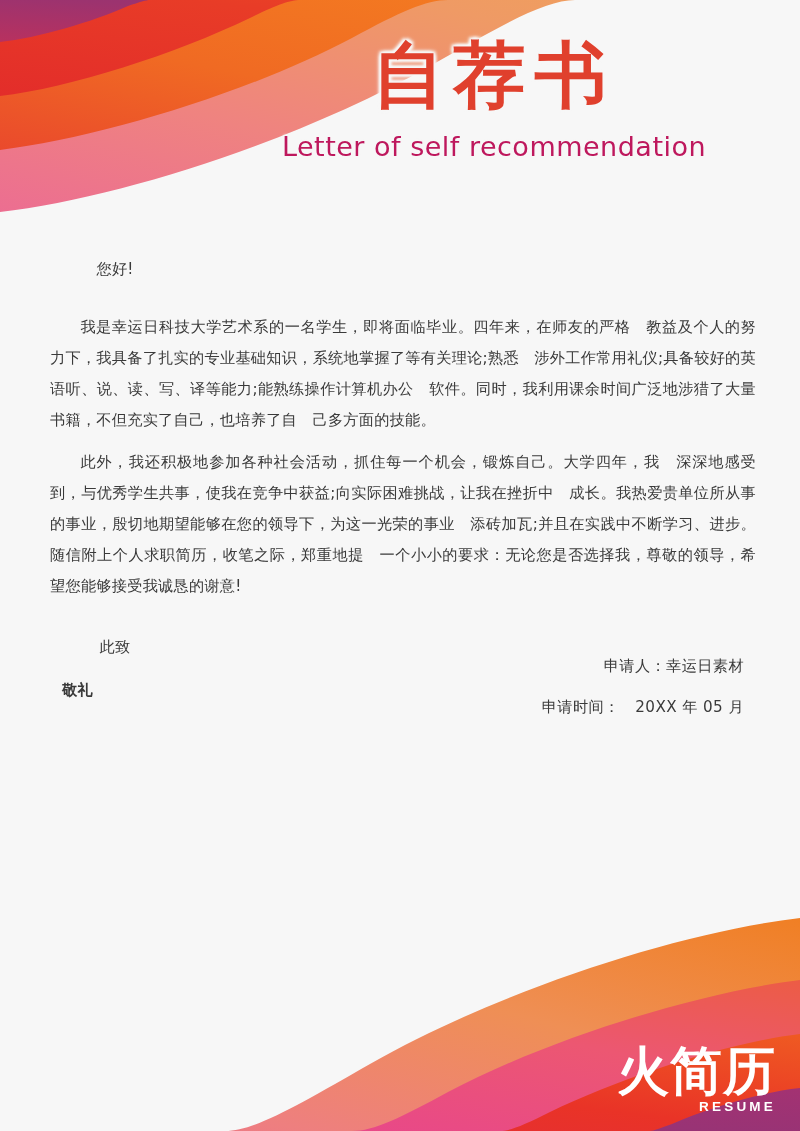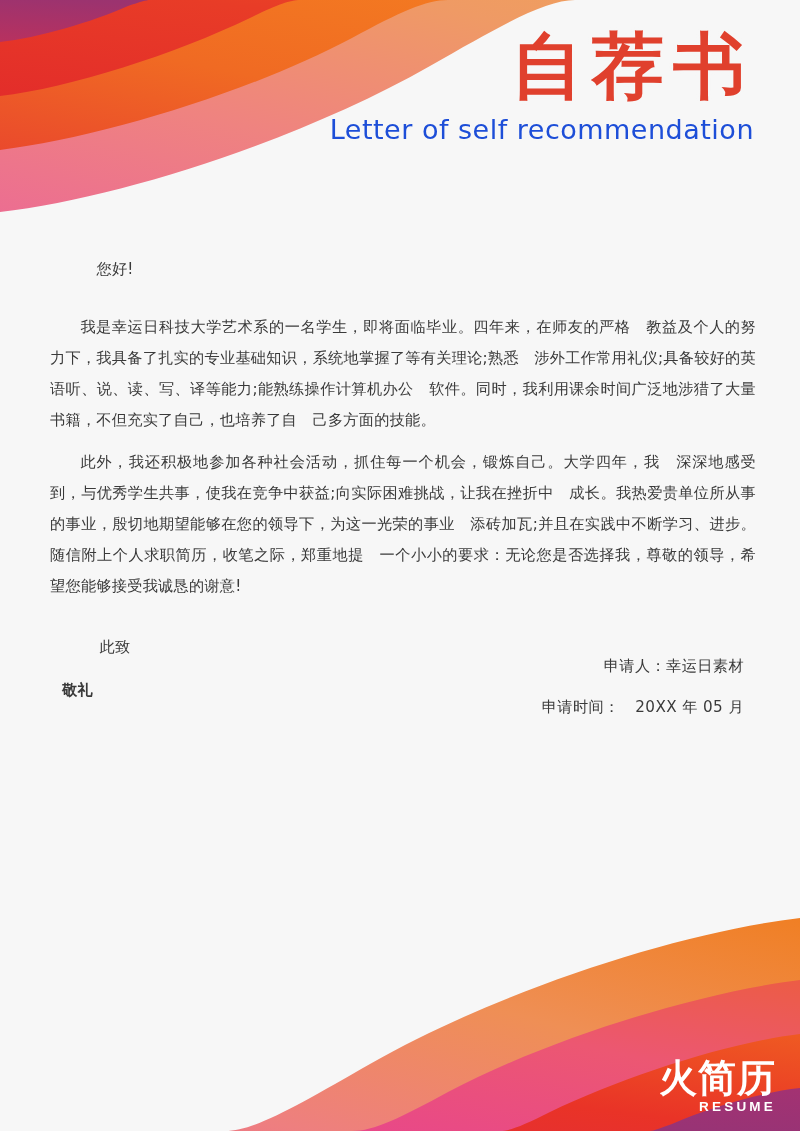--- a/index.html
+++ b/index.html
@@ -27,22 +27,22 @@
     top: 0;
     width: 800px;
     height: 1131px;
     pointer-events: none;
   }
 
   
   .header-block {
     position: absolute;
     right: 46px;
-    top: 28px;
-    text-align: right;
+    top: 37px;
+    text-align: center;
     width: 520px;
   }
   .doc-title {
     font-family: "DejaVu Sans", "Liberation Sans", sans-serif;
     font-size: 72px;
     line-height: 1.06;
     letter-spacing: 9px;
     font-weight: 700;
     color: #e0402d;
     margin: 0;
@@ -50,22 +50,22 @@
     text-shadow:
       0 0 3px #f7f7f7, 0 0 6px #f7f7f7,
       2px 2px 3px #f7f7f7, -2px -2px 3px #f7f7f7,
       2px -2px 3px #f7f7f7, -2px 2px 3px #f7f7f7;
   }
   .doc-subtitle {
     font-family: "DejaVu Sans", "Liberation Sans", sans-serif;
     font-size: 27px;
     line-height: 1.15;
     font-weight: 400;
-    color: #1d4ed8;
-    margin: 10px 0 0 0;
+    color: #be185d;
+    margin: 18px 0 0 0;
     letter-spacing: 0.5px;
     text-shadow:
       0 0 3px #f7f7f7, 0 0 5px #f7f7f7,
       1px 1px 2px #f7f7f7, -1px -1px 2px #f7f7f7;
   }
 
   
   .letter-body {
     position: absolute;
     left: 50px;
@@ -120,21 +120,21 @@
   .logo {
     position: absolute;
     right: 24px;
     bottom: 18px;
     text-align: right;
     color: #ffffff;
     user-select: none;
   }
   .logo-cn {
     font-family: "DejaVu Sans", "Liberation Sans", sans-serif;
-    font-size: 38px;
+    font-size: 52px;
     font-weight: 700;
     letter-spacing: 1px;
     line-height: 1;
     color: #ffffff;
   }
   .logo-en {
     font-family: "Liberation Sans", "DejaVu Sans", sans-serif;
     font-size: 13.5px;
     font-weight: 700;
     letter-spacing: 3.2px;

